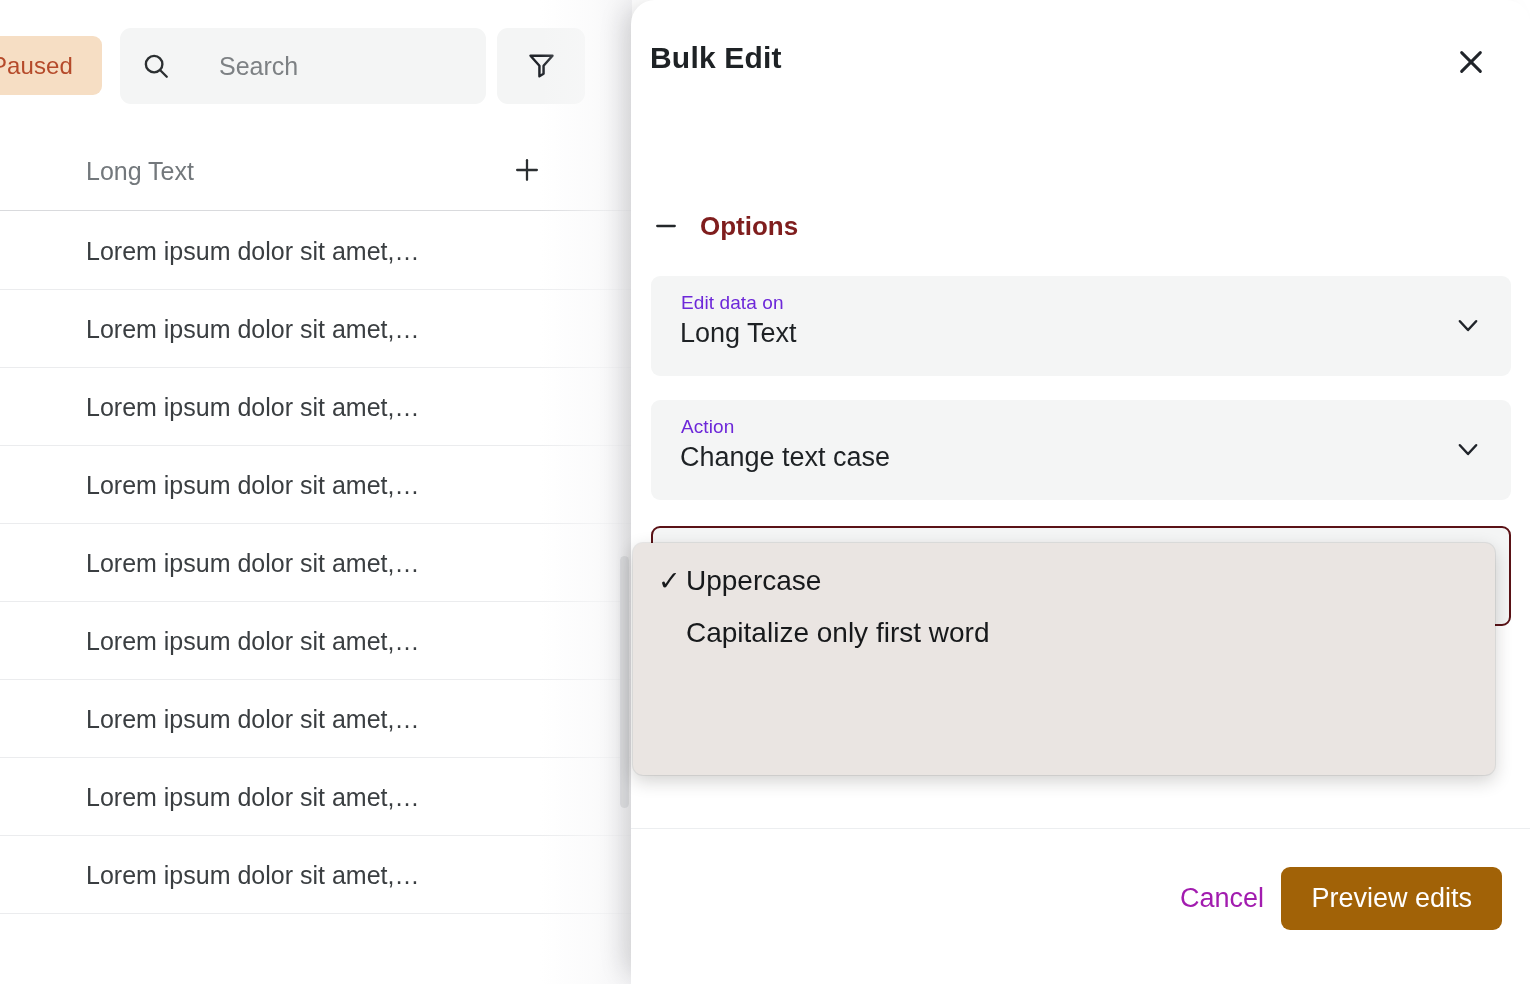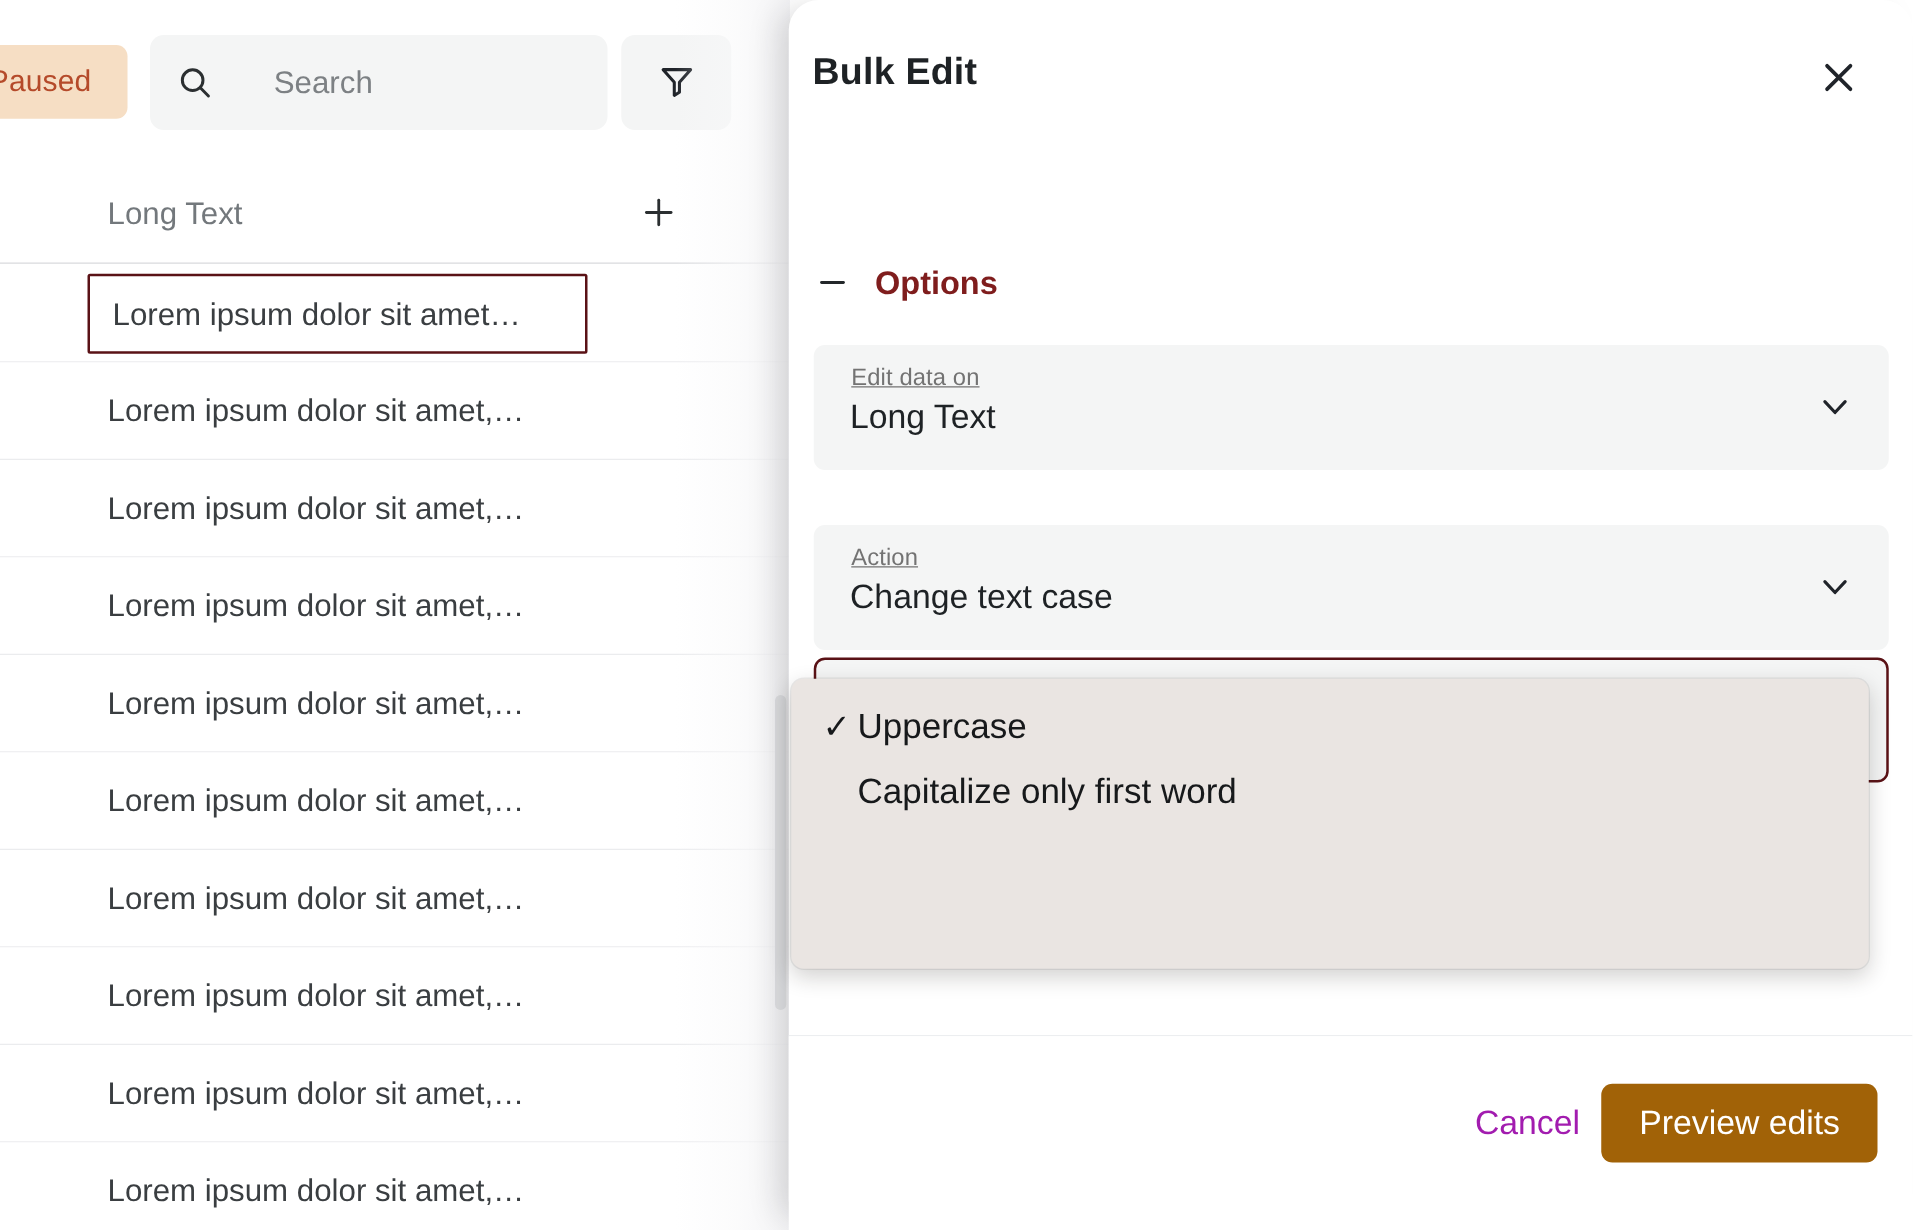--- a/index.html
+++ b/index.html
@@ -122,31 +122,31 @@
     margin-left: 19px; font-size: 26px; font-weight: bold; color: #7f1d1d;
   }
 
   .field {
     position: absolute; left: 20px; width: 860px; height: 100px;
     background: #F4F5F5; border-radius: 9px;
   }
   .field.focused { background: #F4F5F5; border: 2px solid #5A1216; }
   .field-label {
     position: absolute; left: 30px; top: 16px;
-    font-size: 19px; color: #737373; letter-spacing: .1px; text-decoration: underline;
+    font-size: 19px; color: #6d28d9; letter-spacing: .1px;
   }
   .field-value {
     position: absolute; left: 29px; top: 42px;
     font-size: 27px; color: #1e2225;
   }
   .field-chevron {
     position: absolute; right: 28px; top: 34px; width: 30px; height: 30px;
   }
   #field-edit-on { top: 276px; }
-  #field-action  { top: 420px; text-align: right; }
+  #field-action  { top: 400px; text-align: right; }
   #field-with    { top: 526px; }
 
   
   .dropdown {
     position: absolute; left: 2px; top: 543px;
     width: 862px; height: 232px;
     background: #EAE5E2;
     border-radius: 10px;
     box-shadow: 0 6px 18px rgba(30,25,20,.20), 0 0 0 1px rgba(0,0,0,.07);
     padding: 12px 0 14px 0;
@@ -220,23 +220,20 @@
         <span>
           <svg width="32" height="32" viewBox="0 0 24 24" fill="none" stroke="#2b2f31" stroke-width="1.7" stroke-linecap="round">
             <line x1="12" y1="4.6" x2="12" y2="19.4"></line>
             <line x1="4.6" y1="12" x2="19.4" y2="12"></line>
           </svg>
         </span>
       </button>
     </div>
 
     <div class="row-list" id="row-list">
-        <div class="grid-row selected">
-          <div class="cell">Lorem ipsum dolor sit amet…</div>
-        </div>
         <div class="grid-row">
           <div class="cell">Lorem ipsum dolor sit amet,…</div>
         </div>
         <div class="grid-row">
           <div class="cell">Lorem ipsum dolor sit amet,…</div>
         </div>
         <div class="grid-row">
           <div class="cell">Lorem ipsum dolor sit amet,…</div>
         </div>
         <div class="grid-row">

